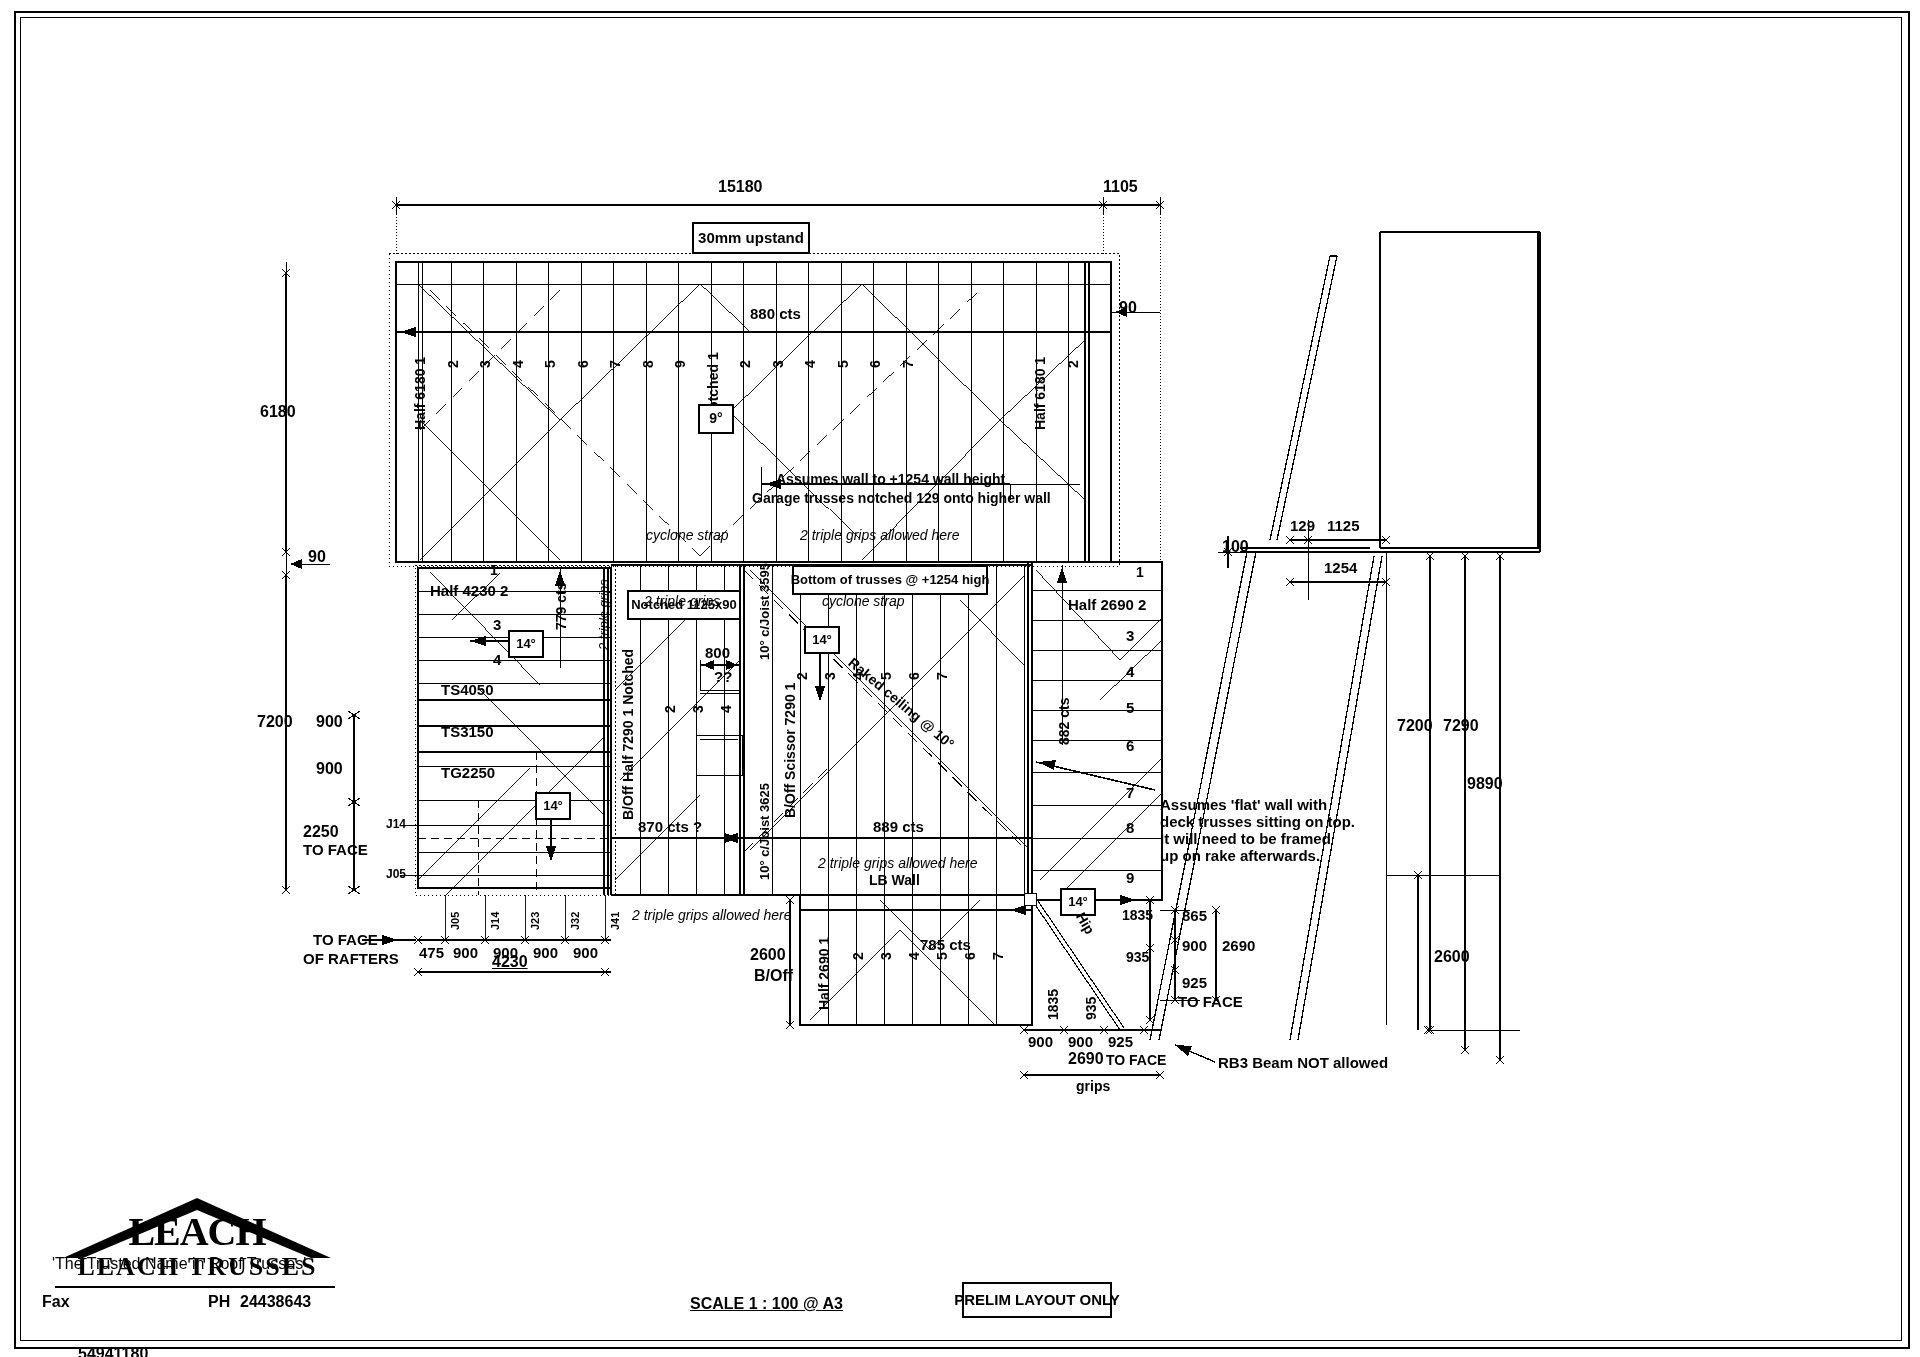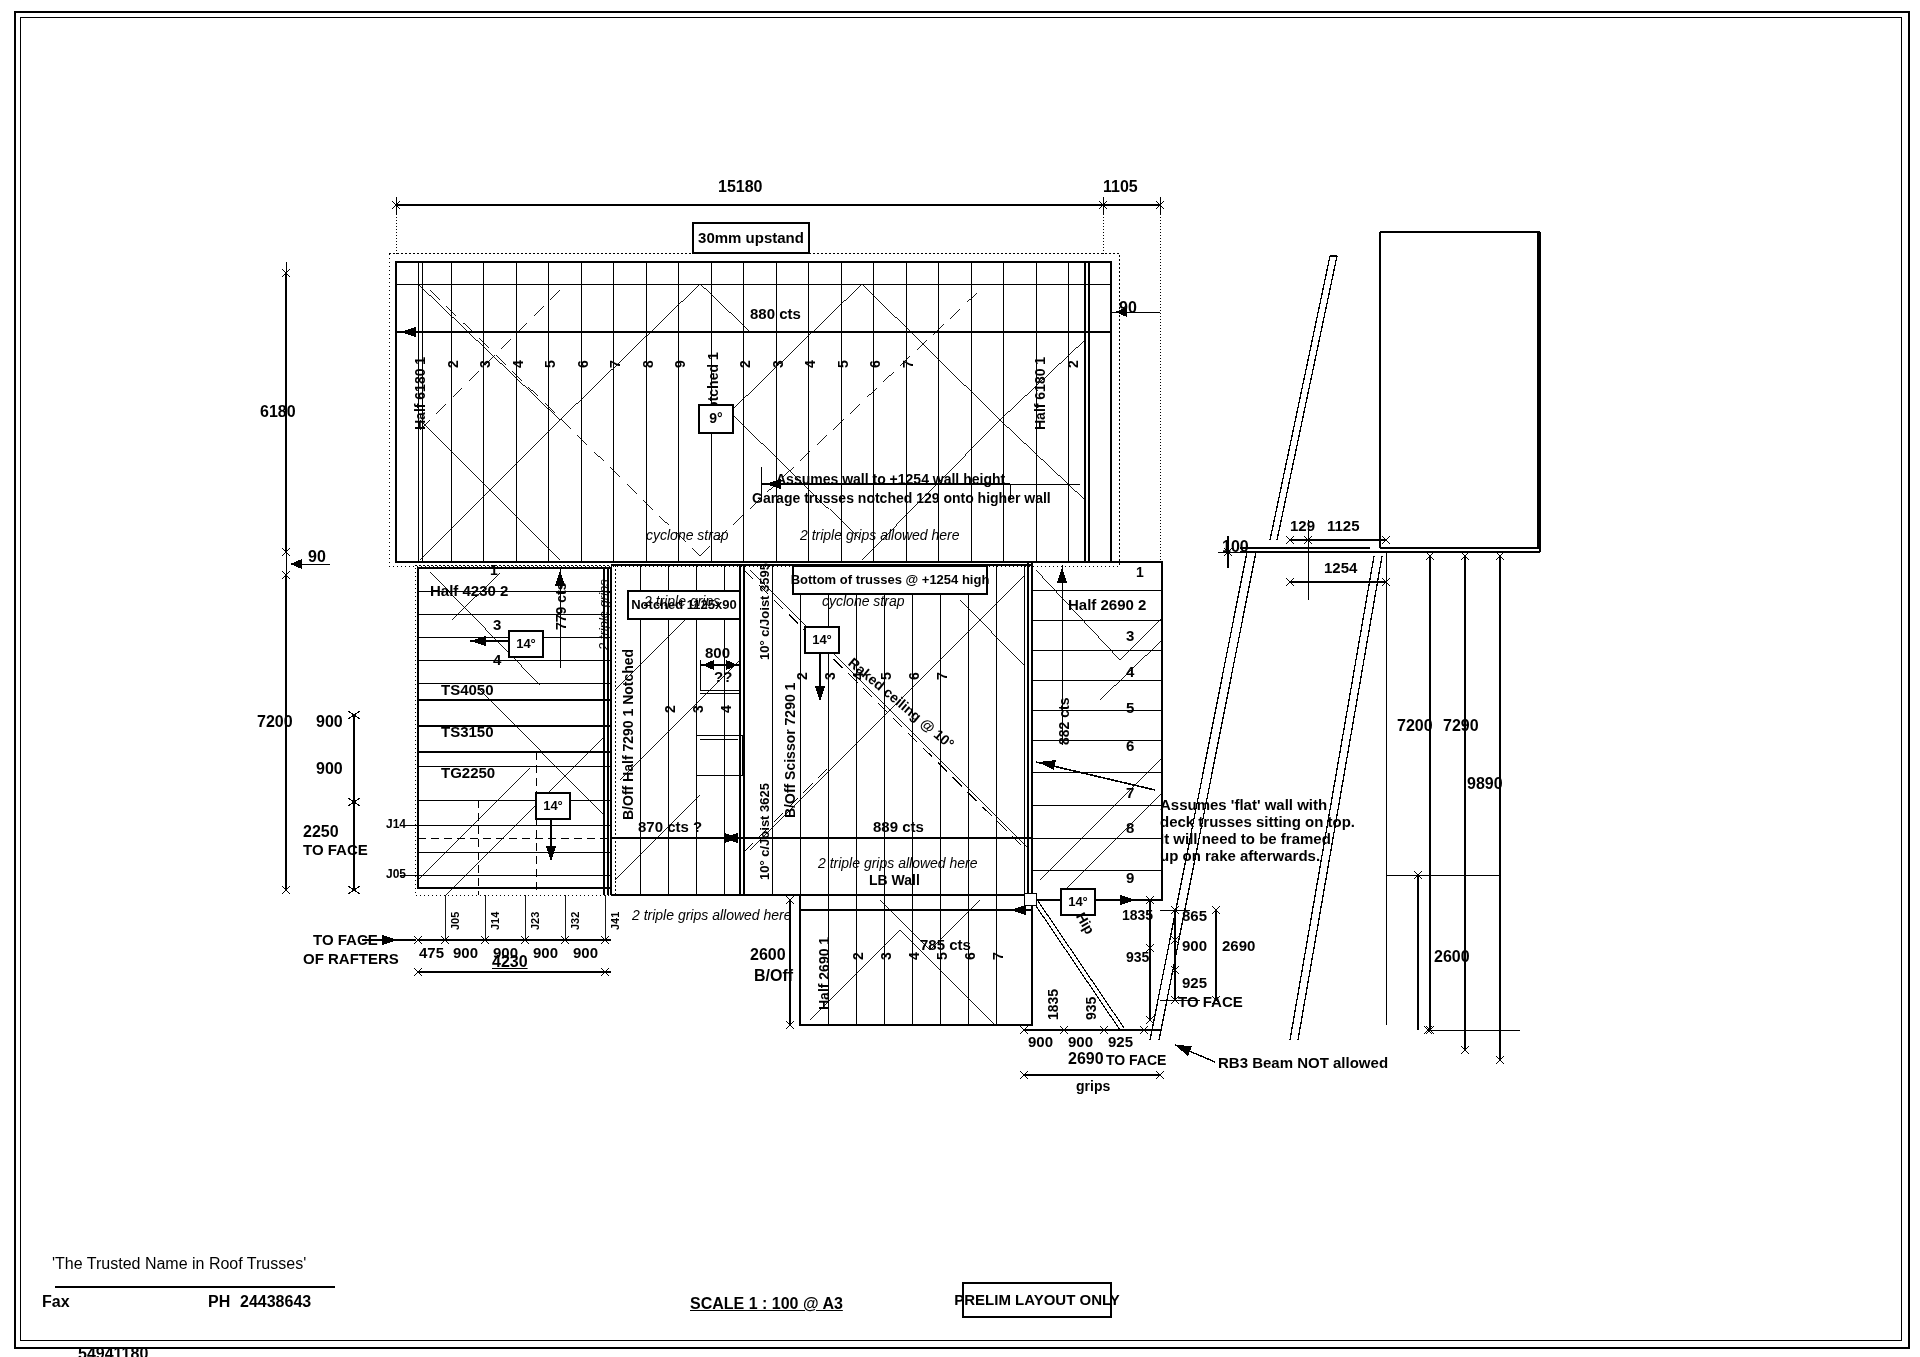--- a/index.html
+++ b/index.html
@@ -590,20 +590,27 @@
 
   <div class="t s16 b" style="left:1222px;top:538px;">100</div>
   <div class="t s15 b" style="left:1290px;top:518px;">129</div>
   <div class="t s15 b" style="left:1327px;top:518px;">1125</div>
   <div class="t s15 b" style="left:1324px;top:560px;">1254</div>
   <div class="t s16 b" style="left:1397px;top:717px;">7200</div>
   <div class="t s16 b" style="left:1443px;top:717px;">7290</div>
   <div class="t s16 b" style="left:1467px;top:775px;">9890</div>
   <div class="t s16 b" style="left:1434px;top:948px;">2600</div>
 
+  <div class="logo" style="left:55px;top:1190px;width:285px;height:100px;">
+    <svg viewBox="0 0 285 100" style="position:absolute;left:0;top:0;width:285px;height:100px;">
+      <path d="M8 68 L142 8 L276 68 L256 68 L142 20 L28 68 Z" fill="#000"></path>
+      <text x="142" y="55" font-family="Liberation Serif, serif" font-size="40" font-weight="bold" text-anchor="middle" fill="#000" letter-spacing="-1">LEACH</text>
+    </svg>
+    <div class="t" style="left:0;top:62px;width:285px;text-align:center;font-family:'Liberation Serif',serif;font-size:26px;font-weight:bold;letter-spacing:2px;">LEACH TRUSSES</div>
+  </div>
   <div class="t s16" style="left:52px;top:1255px;">'The Trusted Name in Roof Trusses'</div>
   <div class="t s16 b" style="left:42px;top:1293px;">Fax</div>
   <div class="t s16 b" style="left:78px;top:1345px;">54941180</div>
   <div class="t s16 b" style="left:208px;top:1293px;">PH</div>
   <div class="t s16 b" style="left:240px;top:1293px;">24438643</div>
 
   <div class="t s16 b" style="left:690px;top:1295px;text-decoration:underline;">SCALE 1 : 100 @ A3</div>
 
   <div class="box" style="left:962px;top:1282px;width:146px;height:32px;">
     <span class="t s15 b" style="position:static;">PRELIM LAYOUT ONLY</span>

